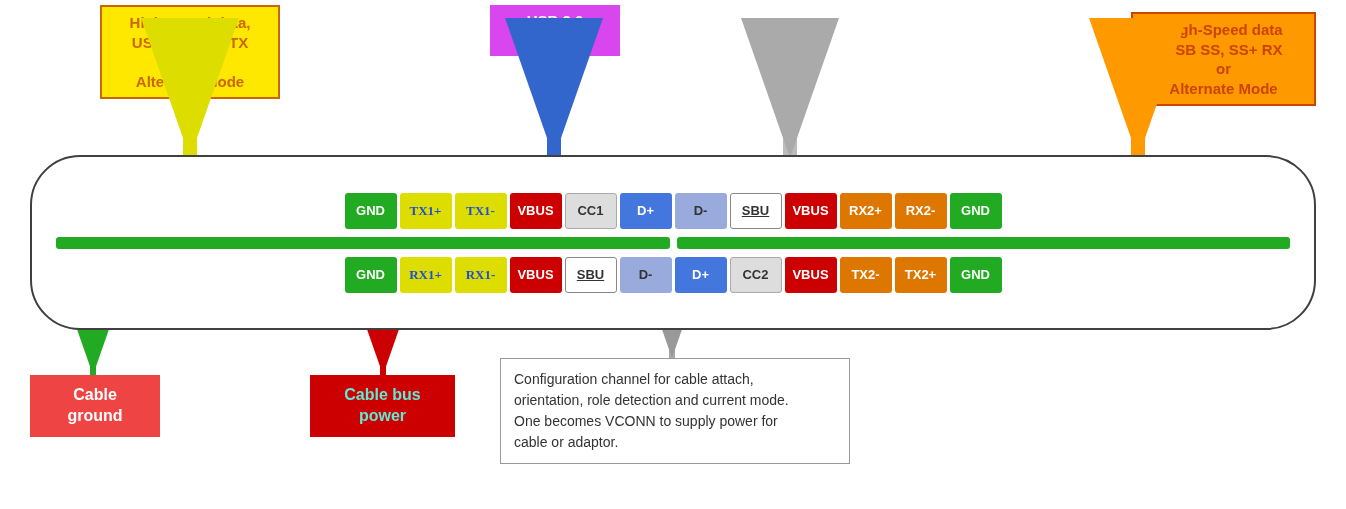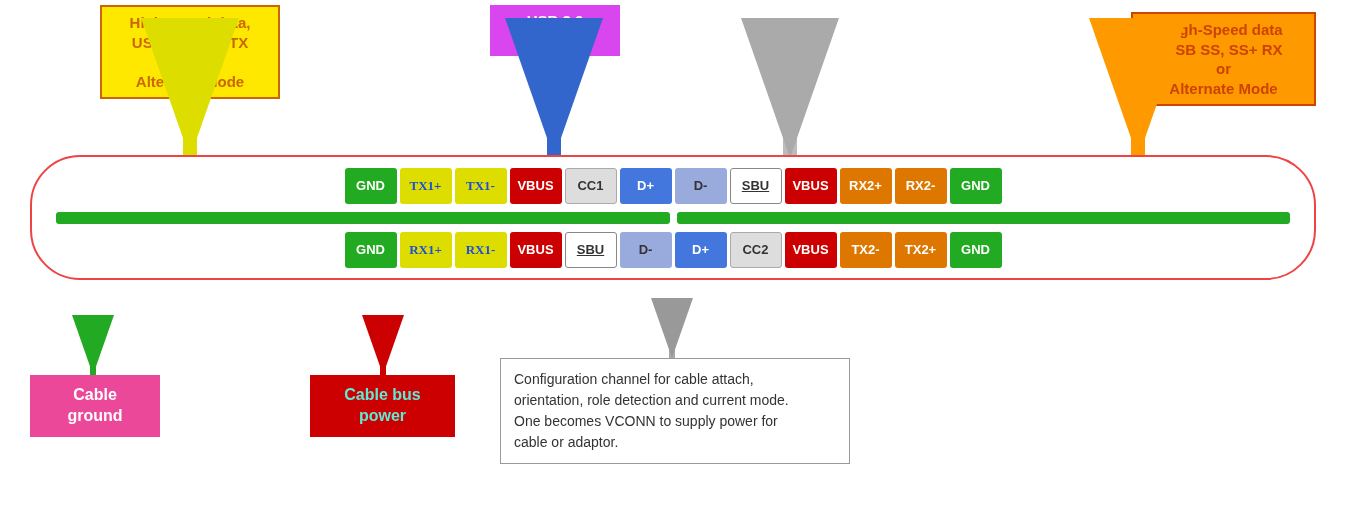--- a/index.html
+++ b/index.html
@@ -67,25 +67,25 @@
     
     .connector-wrapper {
       position: absolute;
       top: 155px;
       left: 30px;
       right: 30px;
       height: 175px;
     }
 
     .connector-outer {
-      border: 2px solid #ef4444;
+      border: 2px solid #404040;
       border-radius: 50px;
       padding: 8px 20px;
       background: white;
-      height: 125px;
+      height: 175px;
       display: flex;
       flex-direction: column;
       gap: 8px;
       justify-content: center;
     }
 
     .pin-row {
       display: flex;
       gap: 3px;
       align-items: center;
@@ -117,21 +117,21 @@
     .green-bar {
       background: #22AA22;
       height: 12px;
       border-radius: 3px;
       margin: 0 2px;
     }
 
     
     .ann-bottom-green {
       position: absolute;
-      background: #ec4899;
+      background: #ef4444;
       color: white;
       font-size: 16px;
       font-weight: bold;
       text-align: center;
       padding: 10px 14px;
       top: 375px;
       left: 30px;
       width: 130px;
       line-height: 1.3;
     }

